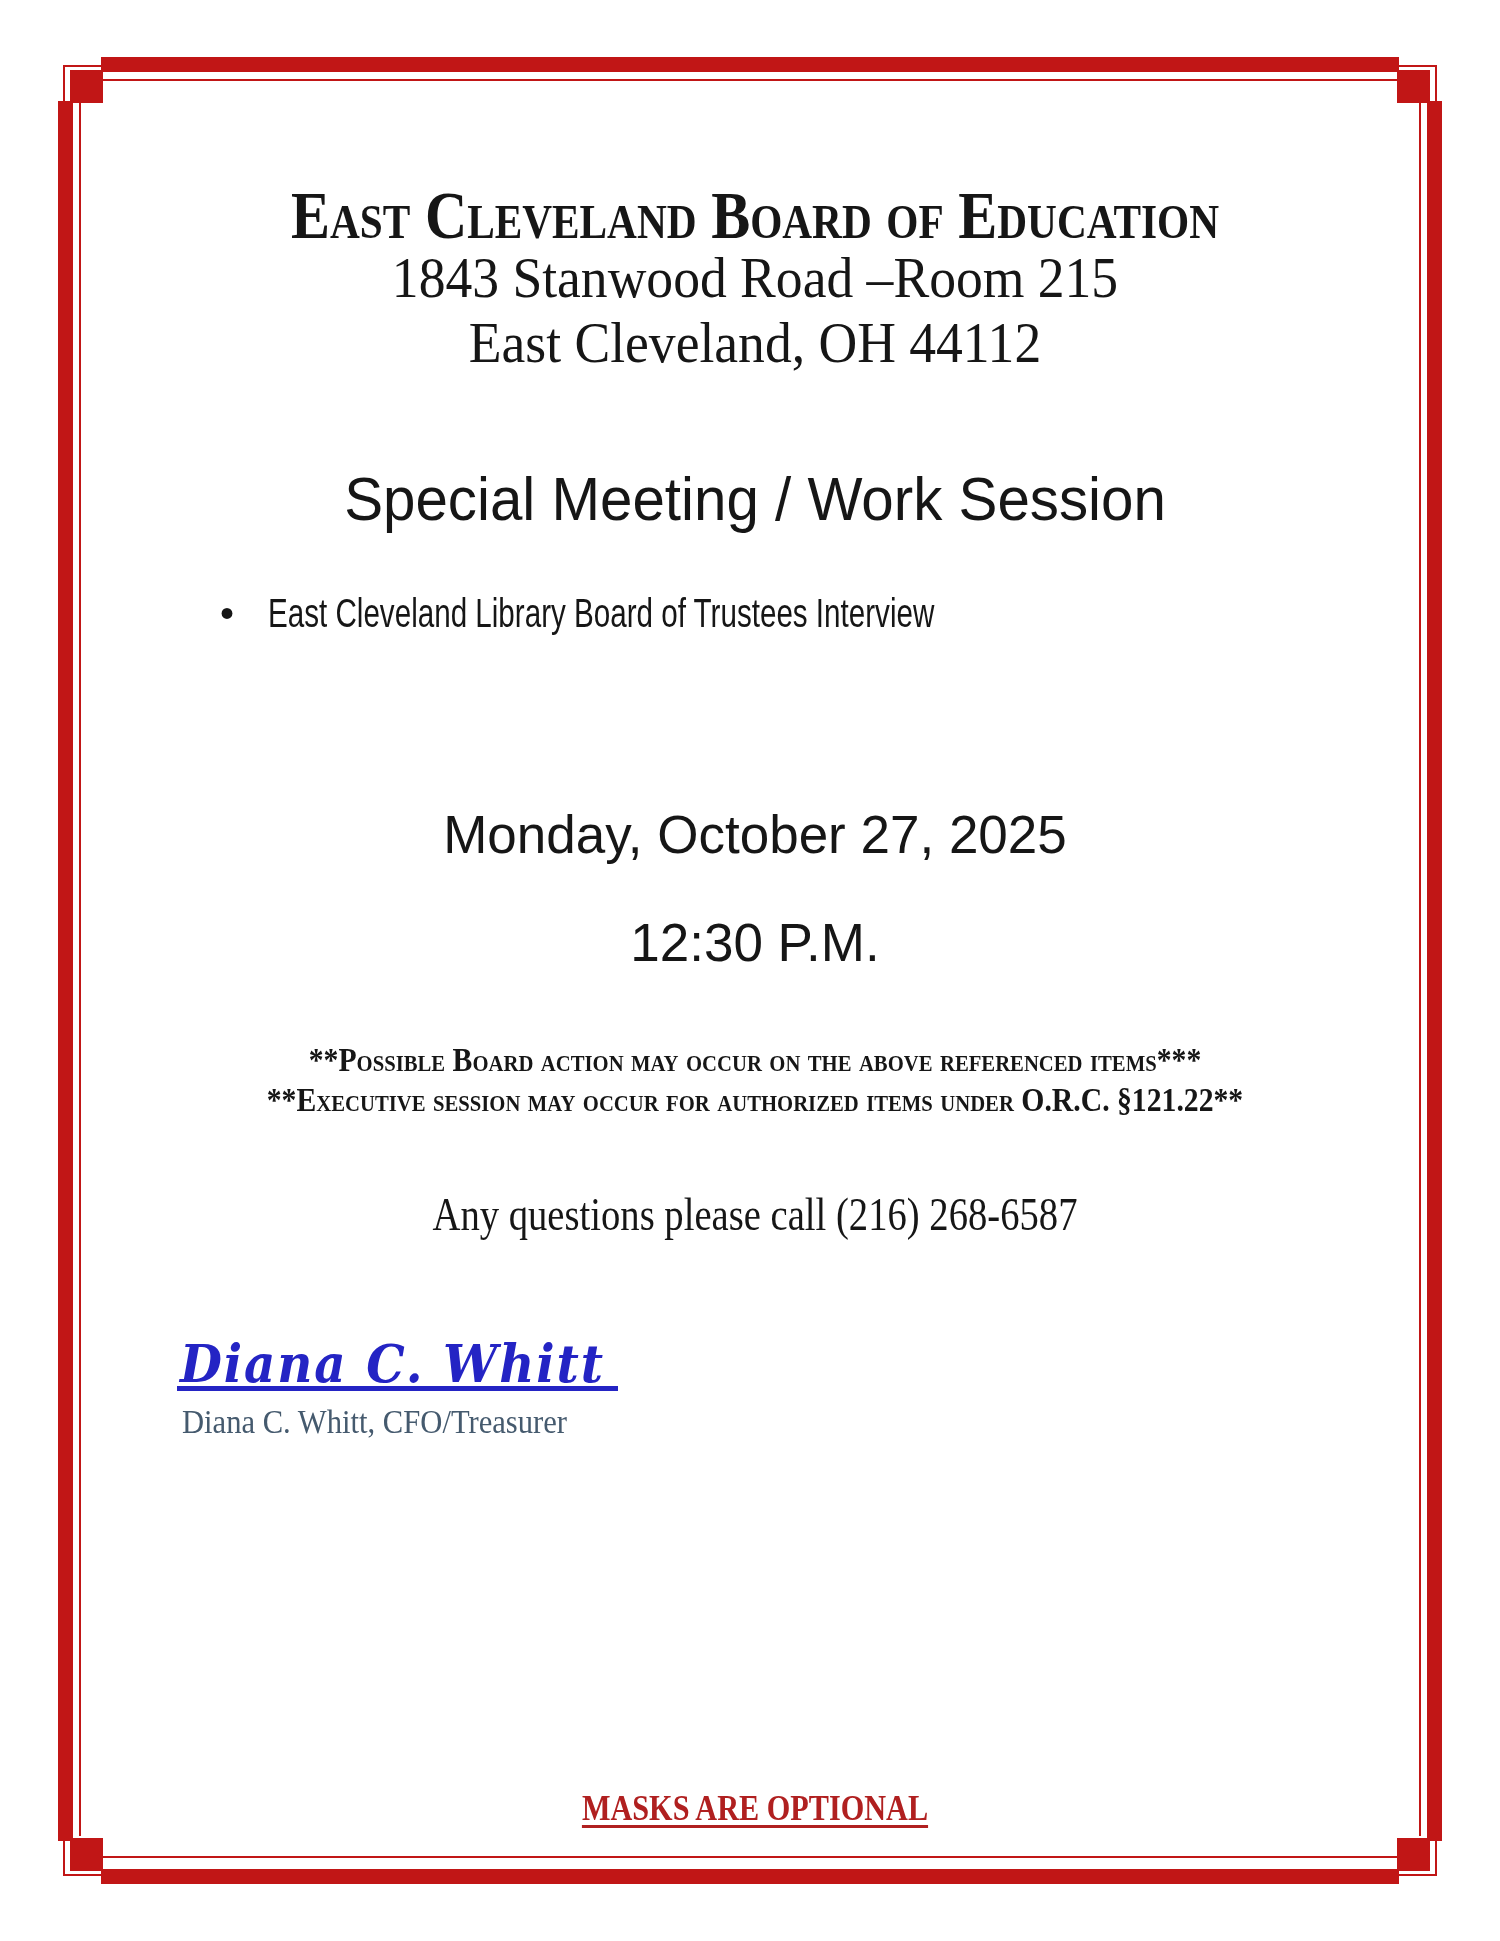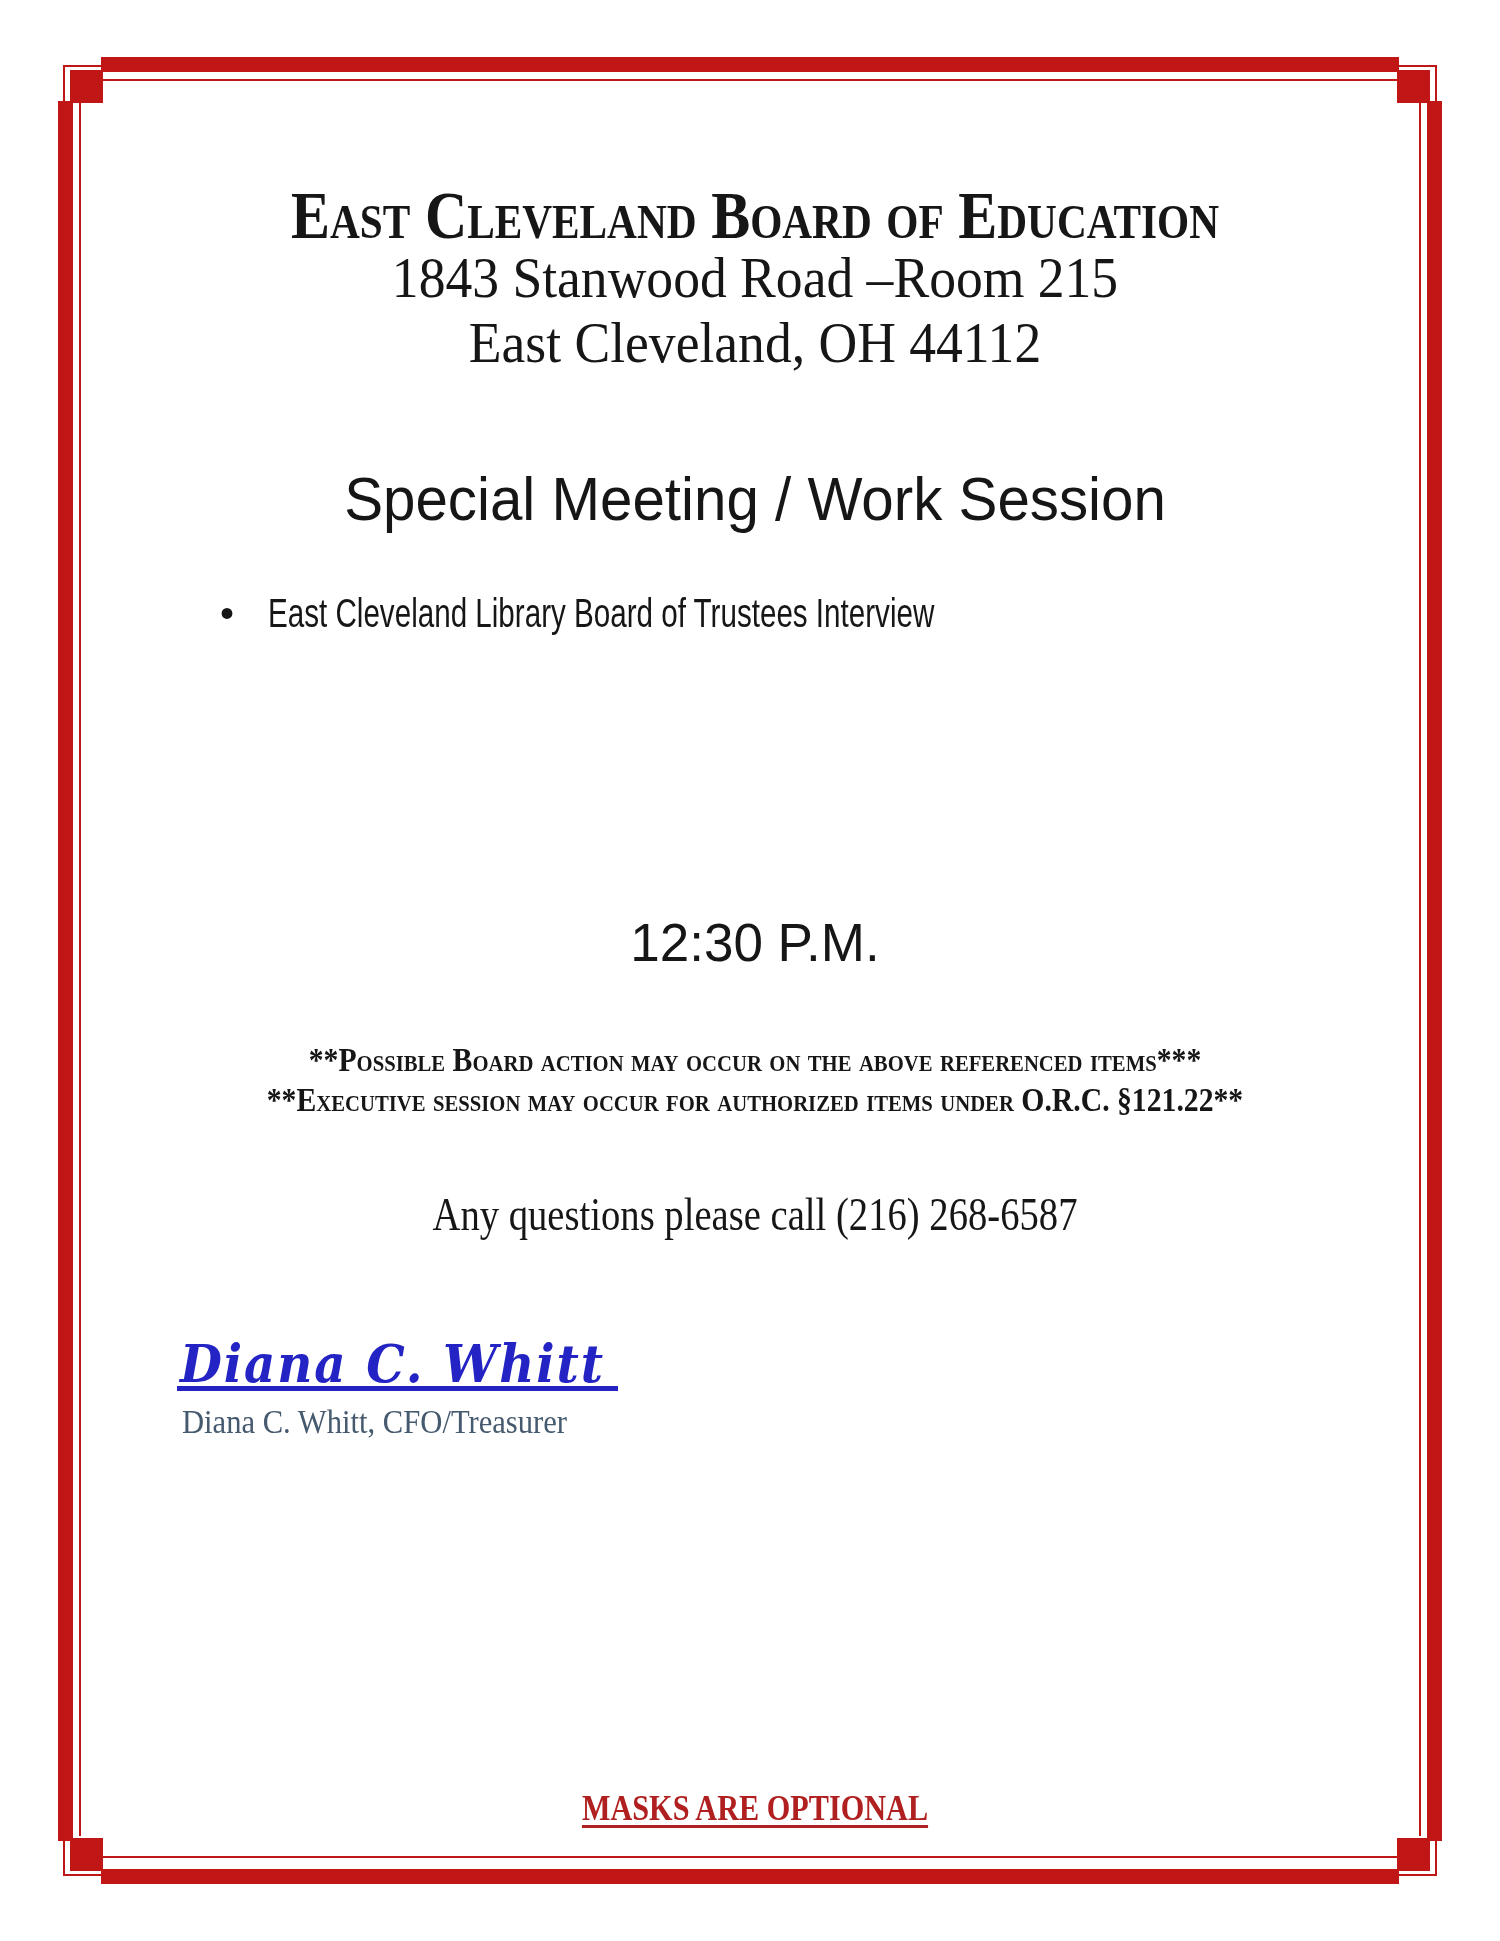--- a/index.html
+++ b/index.html
@@ -114,20 +114,21 @@
 
   <div class="line serif addr1">1843 Stanwood Road –Room 215</div>
 
   <div class="line serif addr2">East Cleveland, OH 44112</div>
 
   <div class="line sans meeting-type">Special Meeting / Work Session</div>
 
   <span class="agenda-bullet">•</span>
   <span class="agenda-text">East Cleveland Library Board of Trustees Interview</span>
 
+  <div class="line sans meeting-date">Monday, October 27, 2025</div>
 
   <div class="line sans meeting-time">12:30 P.M.</div>
 
   <div class="line serif notice notice1">**Possible Board action may occur on the above referenced items***</div>
 
   <div class="line serif notice notice2">**Executive session may occur for authorized items under O.R.C. §121.22**</div>
 
   <div class="line serif contact">Any questions please call (216) 268-6587</div>
 
   <div class="sig-script">Diana C. Whitt</div>

